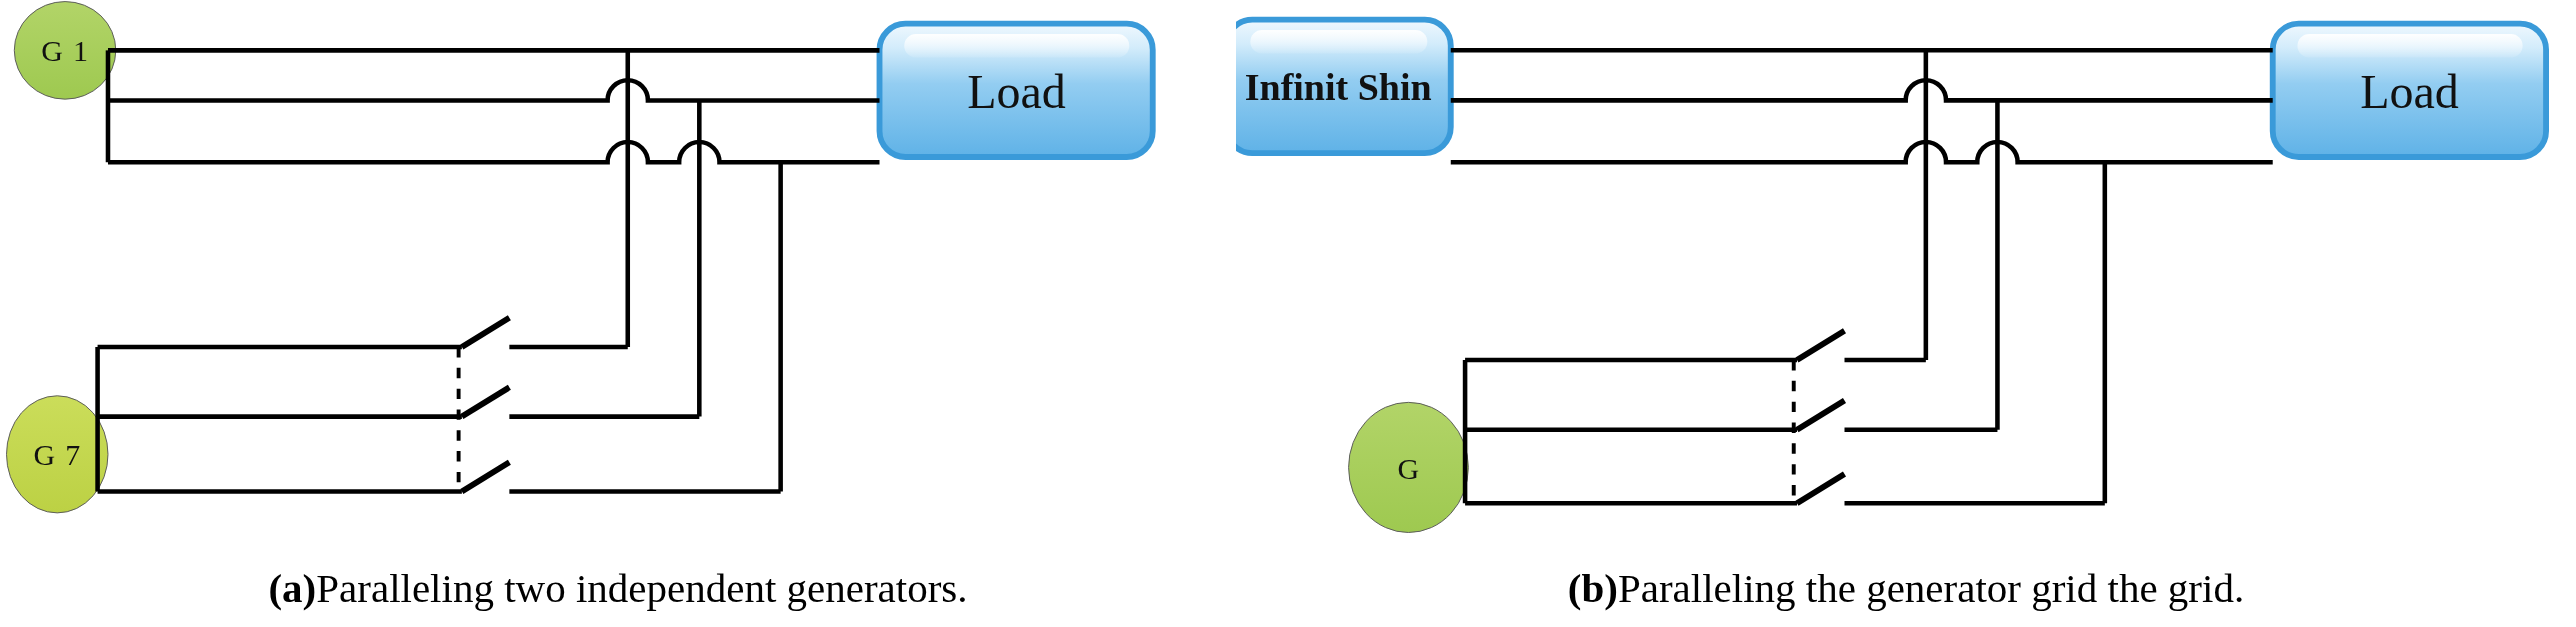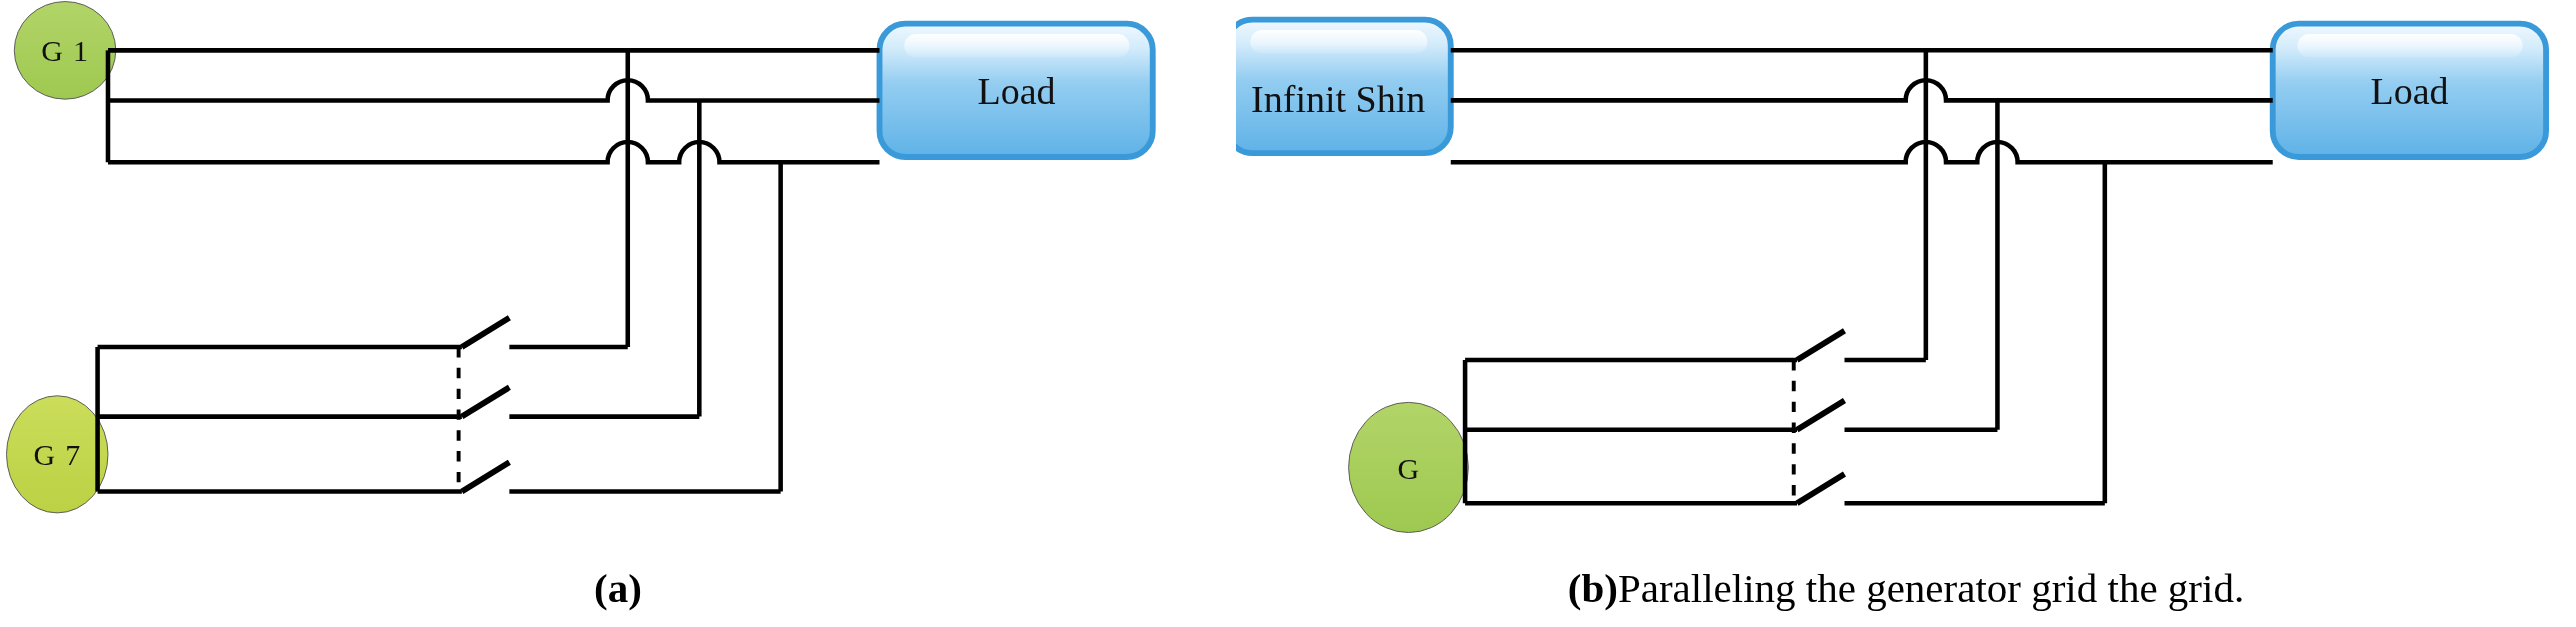--- a/index.html
+++ b/index.html
@@ -40,21 +40,21 @@
     display: flex;
     align-items: center;
     justify-content: center;
     color: #111111;
     font-family: "Liberation Serif", "DejaVu Serif", serif;
     font-weight: 400;
     white-space: nowrap;
     pointer-events: none;
   }
   .gen-label  { font-size: 30px; letter-spacing: 1.3px; }
-  .load-label { font-size: 38px; }
+  .load-label { font-size: 48px; }
   .bus-label  { font-size: 38px; }
 
   
   .caption {
     position: absolute;
     top: 558px;
     height: 59px;
     display: flex;
     align-items: center;
     justify-content: center;
@@ -228,29 +228,30 @@
       </g>
 
       <g>
         <path d="M 862 553 L 935 508" fill="none" stroke="#000000" stroke-width="9"></path>
         <path d="M 862 660 L 935 615" fill="none" stroke="#000000" stroke-width="9"></path>
         <path d="M 862 773 L 935 728" fill="none" stroke="#000000" stroke-width="9"></path>
         <path d="M 857 553 L 857 773" fill="none" stroke="#000000" stroke-width="6" stroke-dasharray="16 16"></path>
       </g>
     </svg>
 
-    <div class="node-label bus-label" style="left:-9.8px; top:77px; width:224px; height:44px;">Infinit Shin</div>
+    <div class="node-label bus-label" style="left:-9.8px; top:65px; width:224px; height:44px;font-weight:bold;">Infinit Shin</div>
 
     <div class="node-label gen-label" style="left:122px; top:449px; width:102px; height:39px;">G</div>
 
     <div class="node-label load-label" style="left:1037px; top:69px; width:273px; height:44px;">Load</div>
   </div>
 
   <div class="caption" id="caption-a">
     <span class="tag">(a)</span>
+      <span class="txt"> Paralleling two independent generators.</span>
   </div>
 
   <div class="caption" id="caption-b">
     <span class="tag">(b)</span>
       <span class="txt"> Paralleling the generator grid the grid.</span>
   </div>
 
 </div>
 
 

